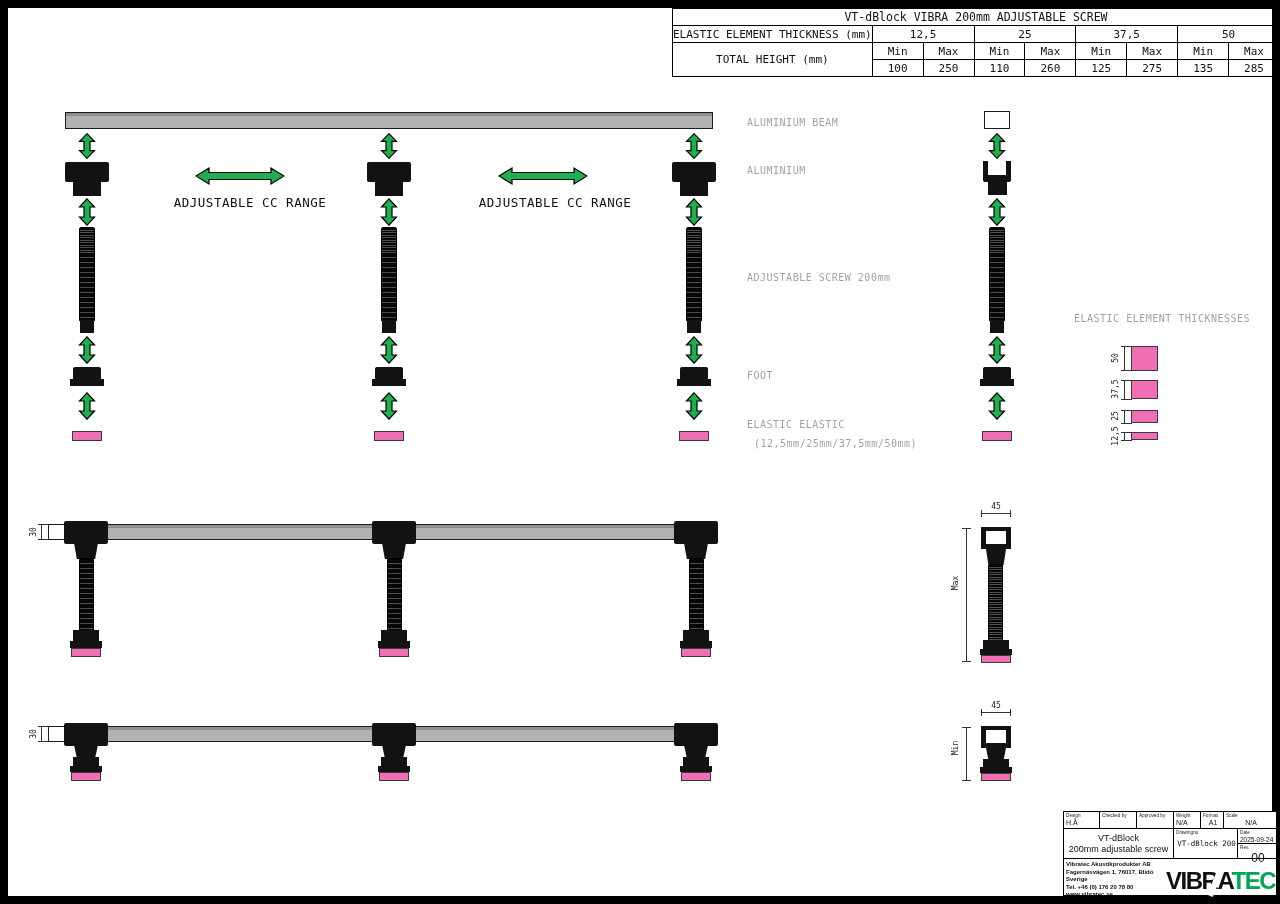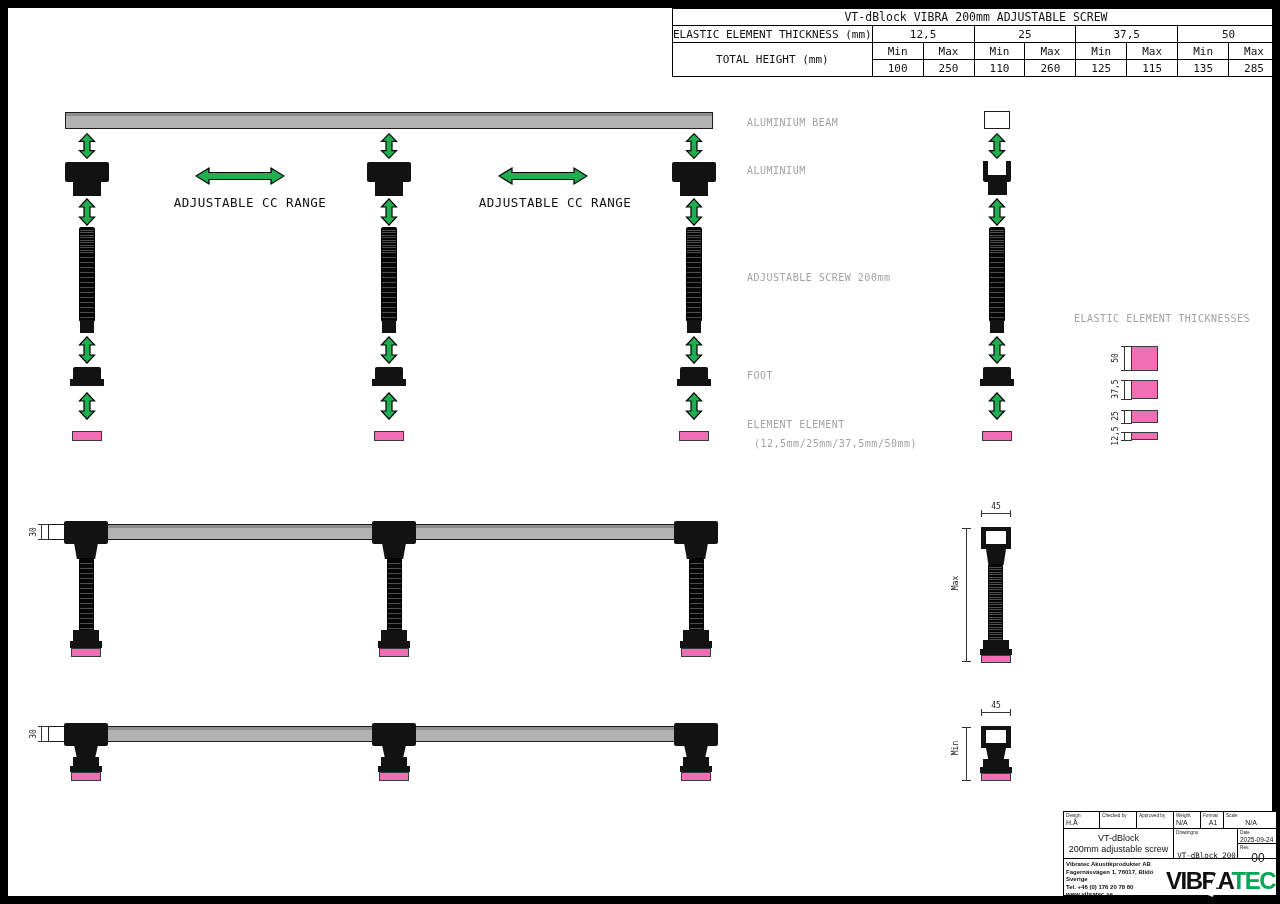--- a/index.html
+++ b/index.html
@@ -88,21 +88,21 @@
       <td>Max</td>
       <td>Min</td>
       <td>Max</td>
     </tr>
     <tr>
       <td>100</td>
       <td>250</td>
       <td>110</td>
       <td>260</td>
       <td>125</td>
-      <td>115</td>
+      <td>275</td>
       <td>135</td>
       <td>285</td>
     </tr>
   </tbody>
     </table>
 
   <div class="beam abs" style="left:65px;top:112px;width:648px;height:17px;"></div>
 
   <svg class="varrow" style="left:78px;top:133px;" width="18" height="26" viewBox="0 0 18 28" preserveAspectRatio="none">
       <path d="M9 .8 L16.5 9 L12 9 L12 19 L16.5 19 L9 27.2 L1.5 19 L6 19 L6 9 L1.5 9 Z" fill="#1FAE50" stroke="#000" stroke-width="1.2"></path>
@@ -191,21 +191,21 @@
   <div class="blk" style="left:980px;top:379px;width:34px;height:7px;"></div>
   <svg class="varrow" style="left:988px;top:392px;" width="18" height="28" viewBox="0 0 18 28" preserveAspectRatio="none">
       <path d="M9 .8 L16.5 9 L12 9 L12 19 L16.5 19 L9 27.2 L1.5 19 L6 19 L6 9 L1.5 9 Z" fill="#1FAE50" stroke="#000" stroke-width="1.2"></path>
     </svg>
   <div class="pink" style="left:982px;top:431px;width:30px;height:10px;"></div>
 
   <div class="lbl" style="left:726px;top:117px;">ALUMINIUM BEAM</div>
   <div class="lbl" style="left:726px;top:165px;">ALUMINIUM</div>
   <div class="lbl" style="left:726px;top:272px;">ADJUSTABLE SCREW 200mm</div>
   <div class="lbl" style="left:726px;top:370px;">FOOT</div>
-  <div class="lbl" style="left:726px;top:419px;">ELEMENT ELEMENT</div>
+  <div class="lbl" style="left:726px;top:419px;">ELASTIC ELASTIC</div>
   <div class="lbl" style="left:733px;top:438px;">(12,5mm/25mm/37,5mm/50mm)</div>
 
   <div class="lbl" style="left:1053px;top:313px;">ELASTIC ELEMENT THICKNESSES</div>
 
   <div class="line" style="left:1121px;top:346px;width:11px;height:1px;"></div>
   <div class="line" style="left:1121px;top:370px;width:11px;height:1px;"></div>
   <div class="line" style="left:1124px;top:346px;width:1px;height:25px;"></div>
   <div class="rot" style="left:1115px;top:358px;">50</div>
   <div class="pink" style="left:1131px;top:346px;width:27px;height:25px;"></div>
 
@@ -335,21 +335,21 @@
       <span class="tlabel">Scale</span>
       <span class="tval cval">N/A</span>
     </div>
 
     <div class="prod">
       <div>VT-dBlock</div>
       <div>200mm adjustable screw</div>
     </div>
     <div class="cell" style="left:110px;top:17px;width:64px;height:30px;">
       <span class="tlabel">Drawingno</span>
-      <span class="tval" style="font-family:'DejaVu Sans Mono',monospace;font-size:7.5px;margin-top:15px;text-align:center;">VT-dBlock 200</span>
+      <span class="tval" style="font-family:'DejaVu Sans Mono',monospace;font-size:7.5px;margin-top:3px;text-align:center;">VT-dBlock 200</span>
     </div>
     <div class="cell" style="left:174px;top:17px;width:38px;height:15px;border-right:none;">
       <span class="tlabel">Date</span>
       <span class="tval" style="font-size:6.5px;">2025-09-24</span>
     </div>
     <div class="cell" style="left:174px;top:32px;width:38px;height:15px;border-right:none;">
       <span class="tlabel">Rev.</span>
       <span class="tval cval" style="font-size:12px;">00</span>
     </div>
 

